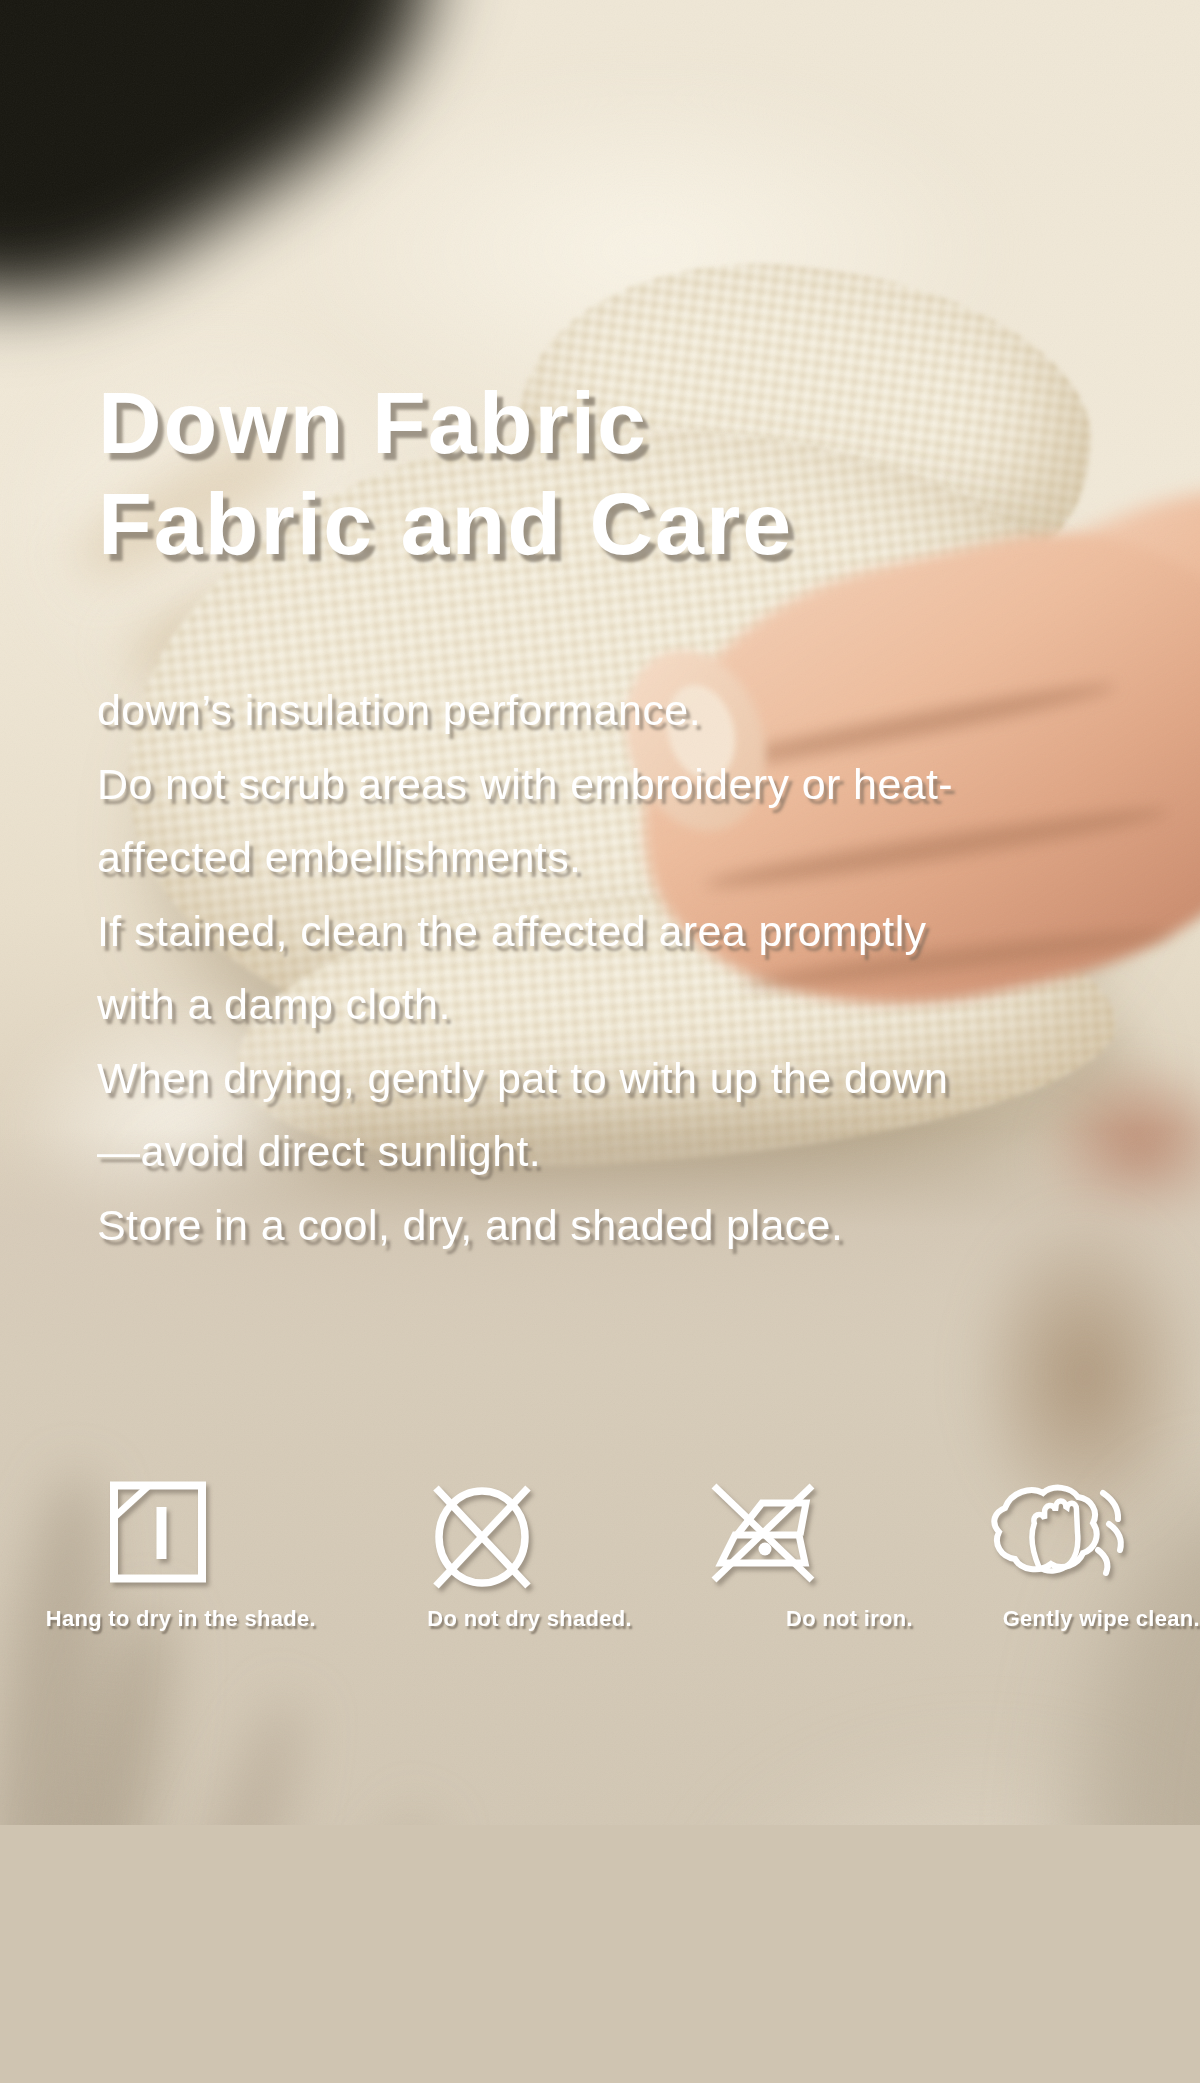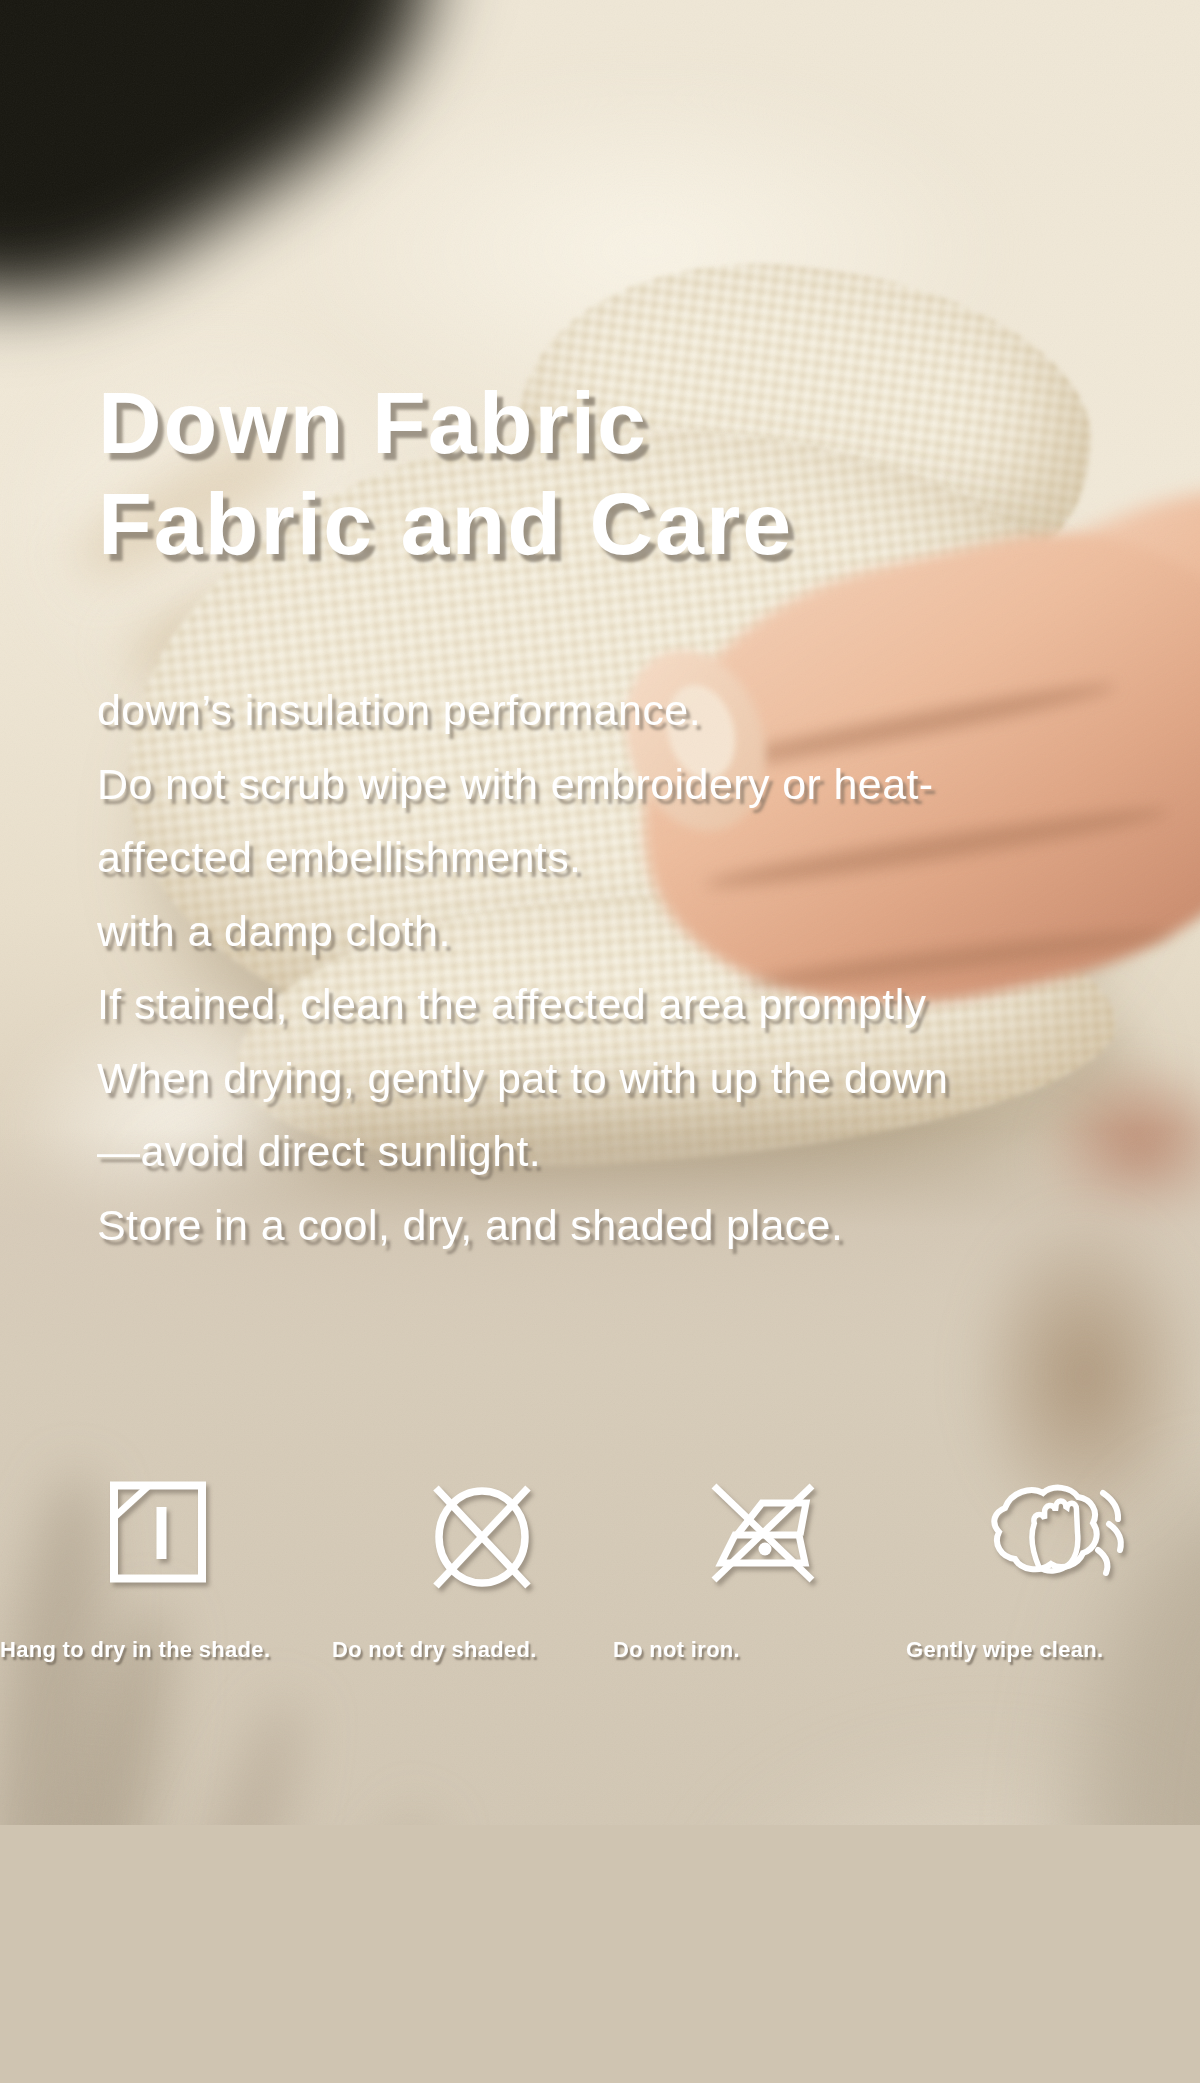--- a/index.html
+++ b/index.html
@@ -80,23 +80,23 @@
   }
   .notes{
     position:absolute;left:97px;top:674px;z-index:5;
     font-size:43px;font-weight:400;line-height:73.5px;color:#ffffff;letter-spacing:.4px;
     text-shadow:4px 5px 3px rgba(108,98,86,.58);white-space:nowrap;
   }
   .icons-row{position:absolute;left:0;top:1470px;width:1200px;height:200px;z-index:5;}
   .icon-col{position:absolute;top:0;height:200px;}
   .icon-col svg{position:absolute;left:50%;transform:translateX(-50%);
     filter:drop-shadow(3px 4px 2px rgba(108,98,86,.5));}
-  .icon-label{position:absolute;top:136px;left:0;width:100%;text-align:left;
+  .icon-label{position:absolute;top:136px;left:0;width:100%;text-align:right;
     font-size:22px;font-weight:700;color:#ffffff;letter-spacing:.3px;white-space:nowrap;
-    text-shadow:2px 3px 2px rgba(108,98,86,.7);margin-top:31px;}
+    text-shadow:2px 3px 2px rgba(108,98,86,.7);}
   .col1{left:0px;width:316px;}
   .col2{left:332px;width:300px;}
   .col3{left:613px;width:300px;}
   .col4{left:906px;width:294px;}
 </style>
 </head>
 <body>
 
 <div class="canvas">
 
@@ -137,24 +137,24 @@
     </svg>
   </div>
 
   <h1 class="title">
     <div>Down Fabric</div>
     <div>Fabric and Care</div>
   </h1>
 
   <div class="notes">
     <div>down’s insulation performance.</div>
-    <div>Do not scrub wipe with embroidery or heat-</div>
+    <div>Do not scrub areas with embroidery or heat-</div>
     <div>affected embellishments.</div>
+    <div>If stained, clean the affected area promptly</div>
     <div>with a damp cloth.</div>
-    <div>If stained, clean the affected area promptly</div>
     <div>When drying, gently pat to with up the down</div>
     <div>—avoid direct sunlight.</div>
     <div>Store in a cool, dry, and shaded place.</div>
   </div>
 
   <div class="icons-row">
 
     <div class="icon-col col1">
       <svg width="97" height="102" viewBox="0 0 97 102" style="top:11px" fill="none" stroke="#ffffff">
         <rect x="4.5" y="4.5" width="88" height="93" stroke-width="8"></rect>

